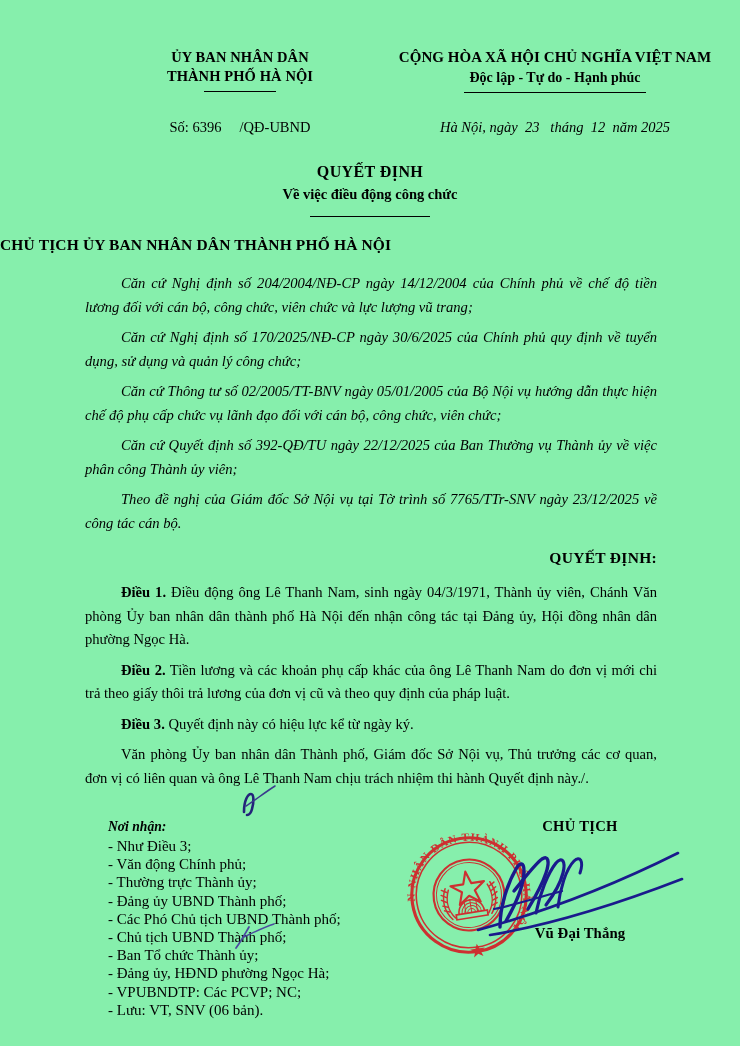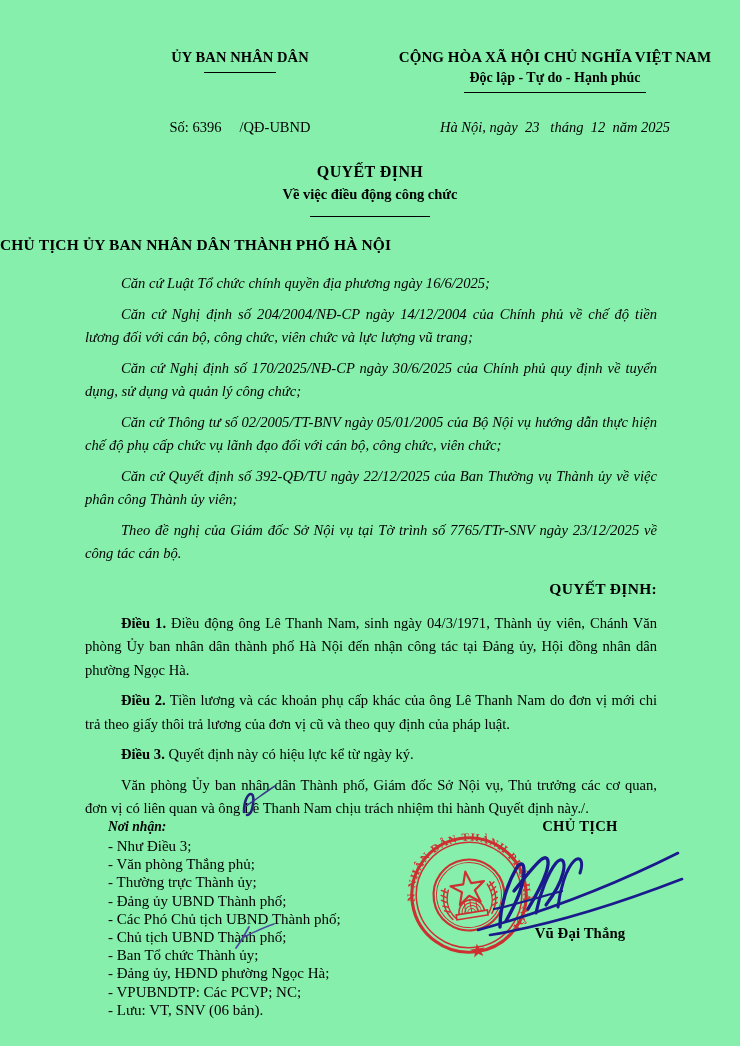--- a/index.html
+++ b/index.html
@@ -250,20 +250,21 @@
   }
 </style>
 </head>
 <body>
 
 <div class="page">
 
   <div class="header">
     <div class="hdr-left">
       <div class="org-name">ỦY BAN NHÂN DÂN</div>
+      <div class="org-name">THÀNH PHỐ HÀ NỘI</div>
       <div class="rule-short"></div>
     </div>
     <div class="hdr-right">
       <div class="nation-name">CỘNG HÒA XÃ HỘI CHỦ NGHĨA VIỆT NAM</div>
       <div class="nation-motto">Độc lập - Tự do - Hạnh phúc</div>
       <div class="rule-mid"></div>
     </div>
   </div>
 
   <div class="numline">
@@ -273,21 +274,20 @@
 
   <div class="title-block">
     <div class="doc-title">QUYẾT ĐỊNH</div>
     <div class="doc-subtitle">Về việc điều động công chức</div>
     <div class="rule-sub"></div>
   </div>
 
   <div class="issuer">CHỦ TỊCH ỦY BAN NHÂN DÂN THÀNH PHỐ HÀ NỘI</div>
 
   <div class="body-area">
-    <p class="para basis">Căn cứ Luật Tổ chức chính quyền địa phương ngày 16/6/2025;</p>
     <p class="para basis">Căn cứ Nghị định số 204/2004/NĐ-CP ngày 14/12/2004 của Chính phủ về chế độ tiền lương đối với cán bộ, công chức, viên chức và lực lượng vũ trang;</p>
     <p class="para basis">Căn cứ Nghị định số 170/2025/NĐ-CP ngày 30/6/2025 của Chính phủ quy định về tuyển dụng, sử dụng và quản lý công chức;</p>
     <p class="para basis">Căn cứ Thông tư số 02/2005/TT-BNV ngày 05/01/2005 của Bộ Nội vụ hướng dẫn thực hiện chế độ phụ cấp chức vụ lãnh đạo đối với cán bộ, công chức, viên chức;</p>
     <p class="para basis">Căn cứ Quyết định số 392-QĐ/TU ngày 22/12/2025 của Ban Thường vụ Thành ủy về việc phân công Thành ủy viên;</p>
     <p class="para basis">Theo đề nghị của Giám đốc Sở Nội vụ tại Tờ trình số 7765/TTr-SNV ngày 23/12/2025 về công tác cán bộ.</p>
 
     <div class="decide-word">QUYẾT ĐỊNH:</div>
 
     <p class="para article"><b>Điều 1.</b><span> Điều động ông Lê Thanh Nam, sinh ngày 04/3/1971, Thành ủy viên, Chánh Văn phòng Ủy ban nhân dân thành phố Hà Nội đến nhận công tác tại Đảng ủy, Hội đồng nhân dân phường Ngọc Hà.</span></p>
     <p class="para article"><b>Điều 2.</b><span> Tiền lương và các khoản phụ cấp khác của ông Lê Thanh Nam do đơn vị mới chi trả theo giấy thôi trả lương của đơn vị cũ và theo quy định của pháp luật.</span></p>
@@ -298,21 +298,21 @@
   <svg class="inline-flourish" viewBox="0 0 50 36">
     <path d="M6 30 C6 18, 10 12, 13 12 C16 12, 16 20, 14 27 C13 31, 11 33, 9 33" fill="none" stroke="#23237a" stroke-width="2.6" stroke-linecap="round"></path>
     <path d="M8 24 C16 19, 26 11, 37 4" fill="none" stroke="#3a3a8c" stroke-width="1.5" stroke-linecap="round"></path>
   </svg>
 
   <div class="footer">
 
     <div class="recipients">
       <div class="recip-title">Nơi nhận:</div>
       <div class="recip-item">- Như Điều 3;</div>
-      <div class="recip-item">- Văn phòng Thắng phủ;</div>
+      <div class="recip-item">- Văn động Chính phủ;</div>
       <div class="recip-item">- Thường trực Thành ủy;</div>
       <div class="recip-item">- Đảng ủy UBND Thành phố;</div>
       <div class="recip-item">- Các Phó Chủ tịch UBND Thành phố;</div>
       <div class="recip-item">- Chủ tịch UBND Thành phố;</div>
       <div class="recip-item">- Ban Tổ chức Thành ủy;</div>
       <div class="recip-item">- Đảng ủy, HĐND phường Ngọc Hà;</div>
       <div class="recip-item">- VPUBNDTP: Các PCVP; NC;</div>
       <div class="recip-item">- Lưu: VT, SNV (06 bản).</div>
     </div>
 

